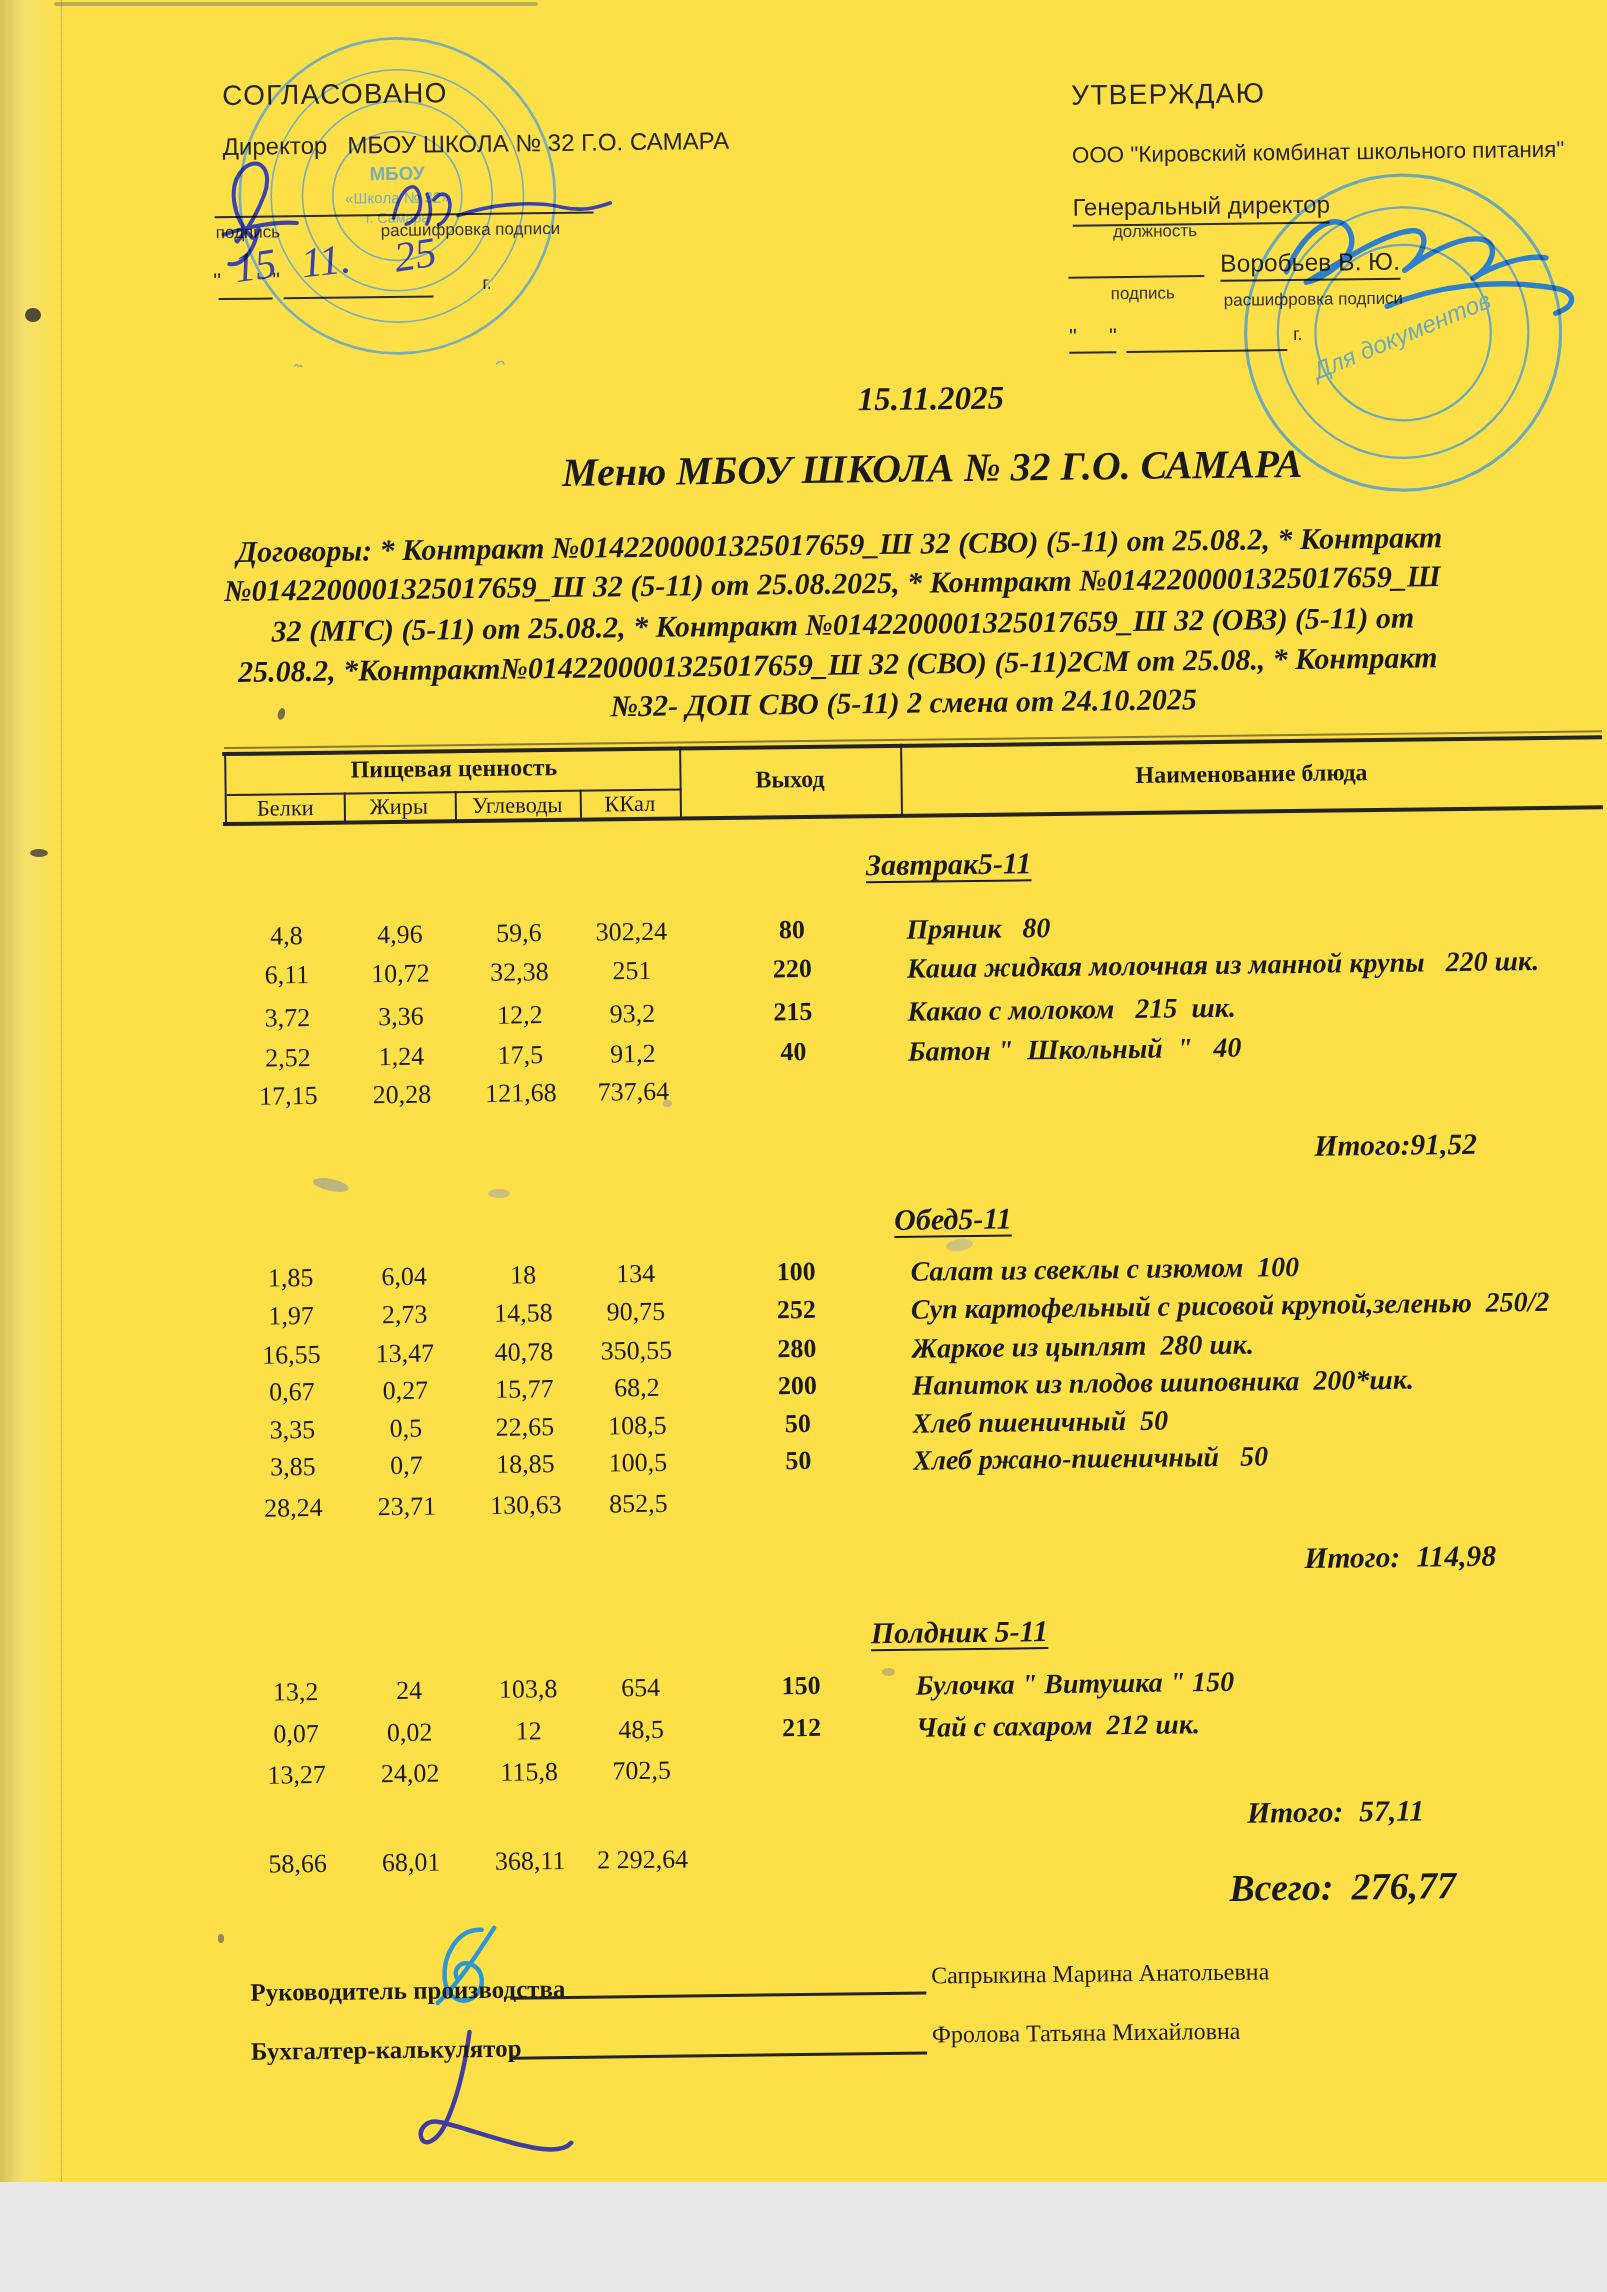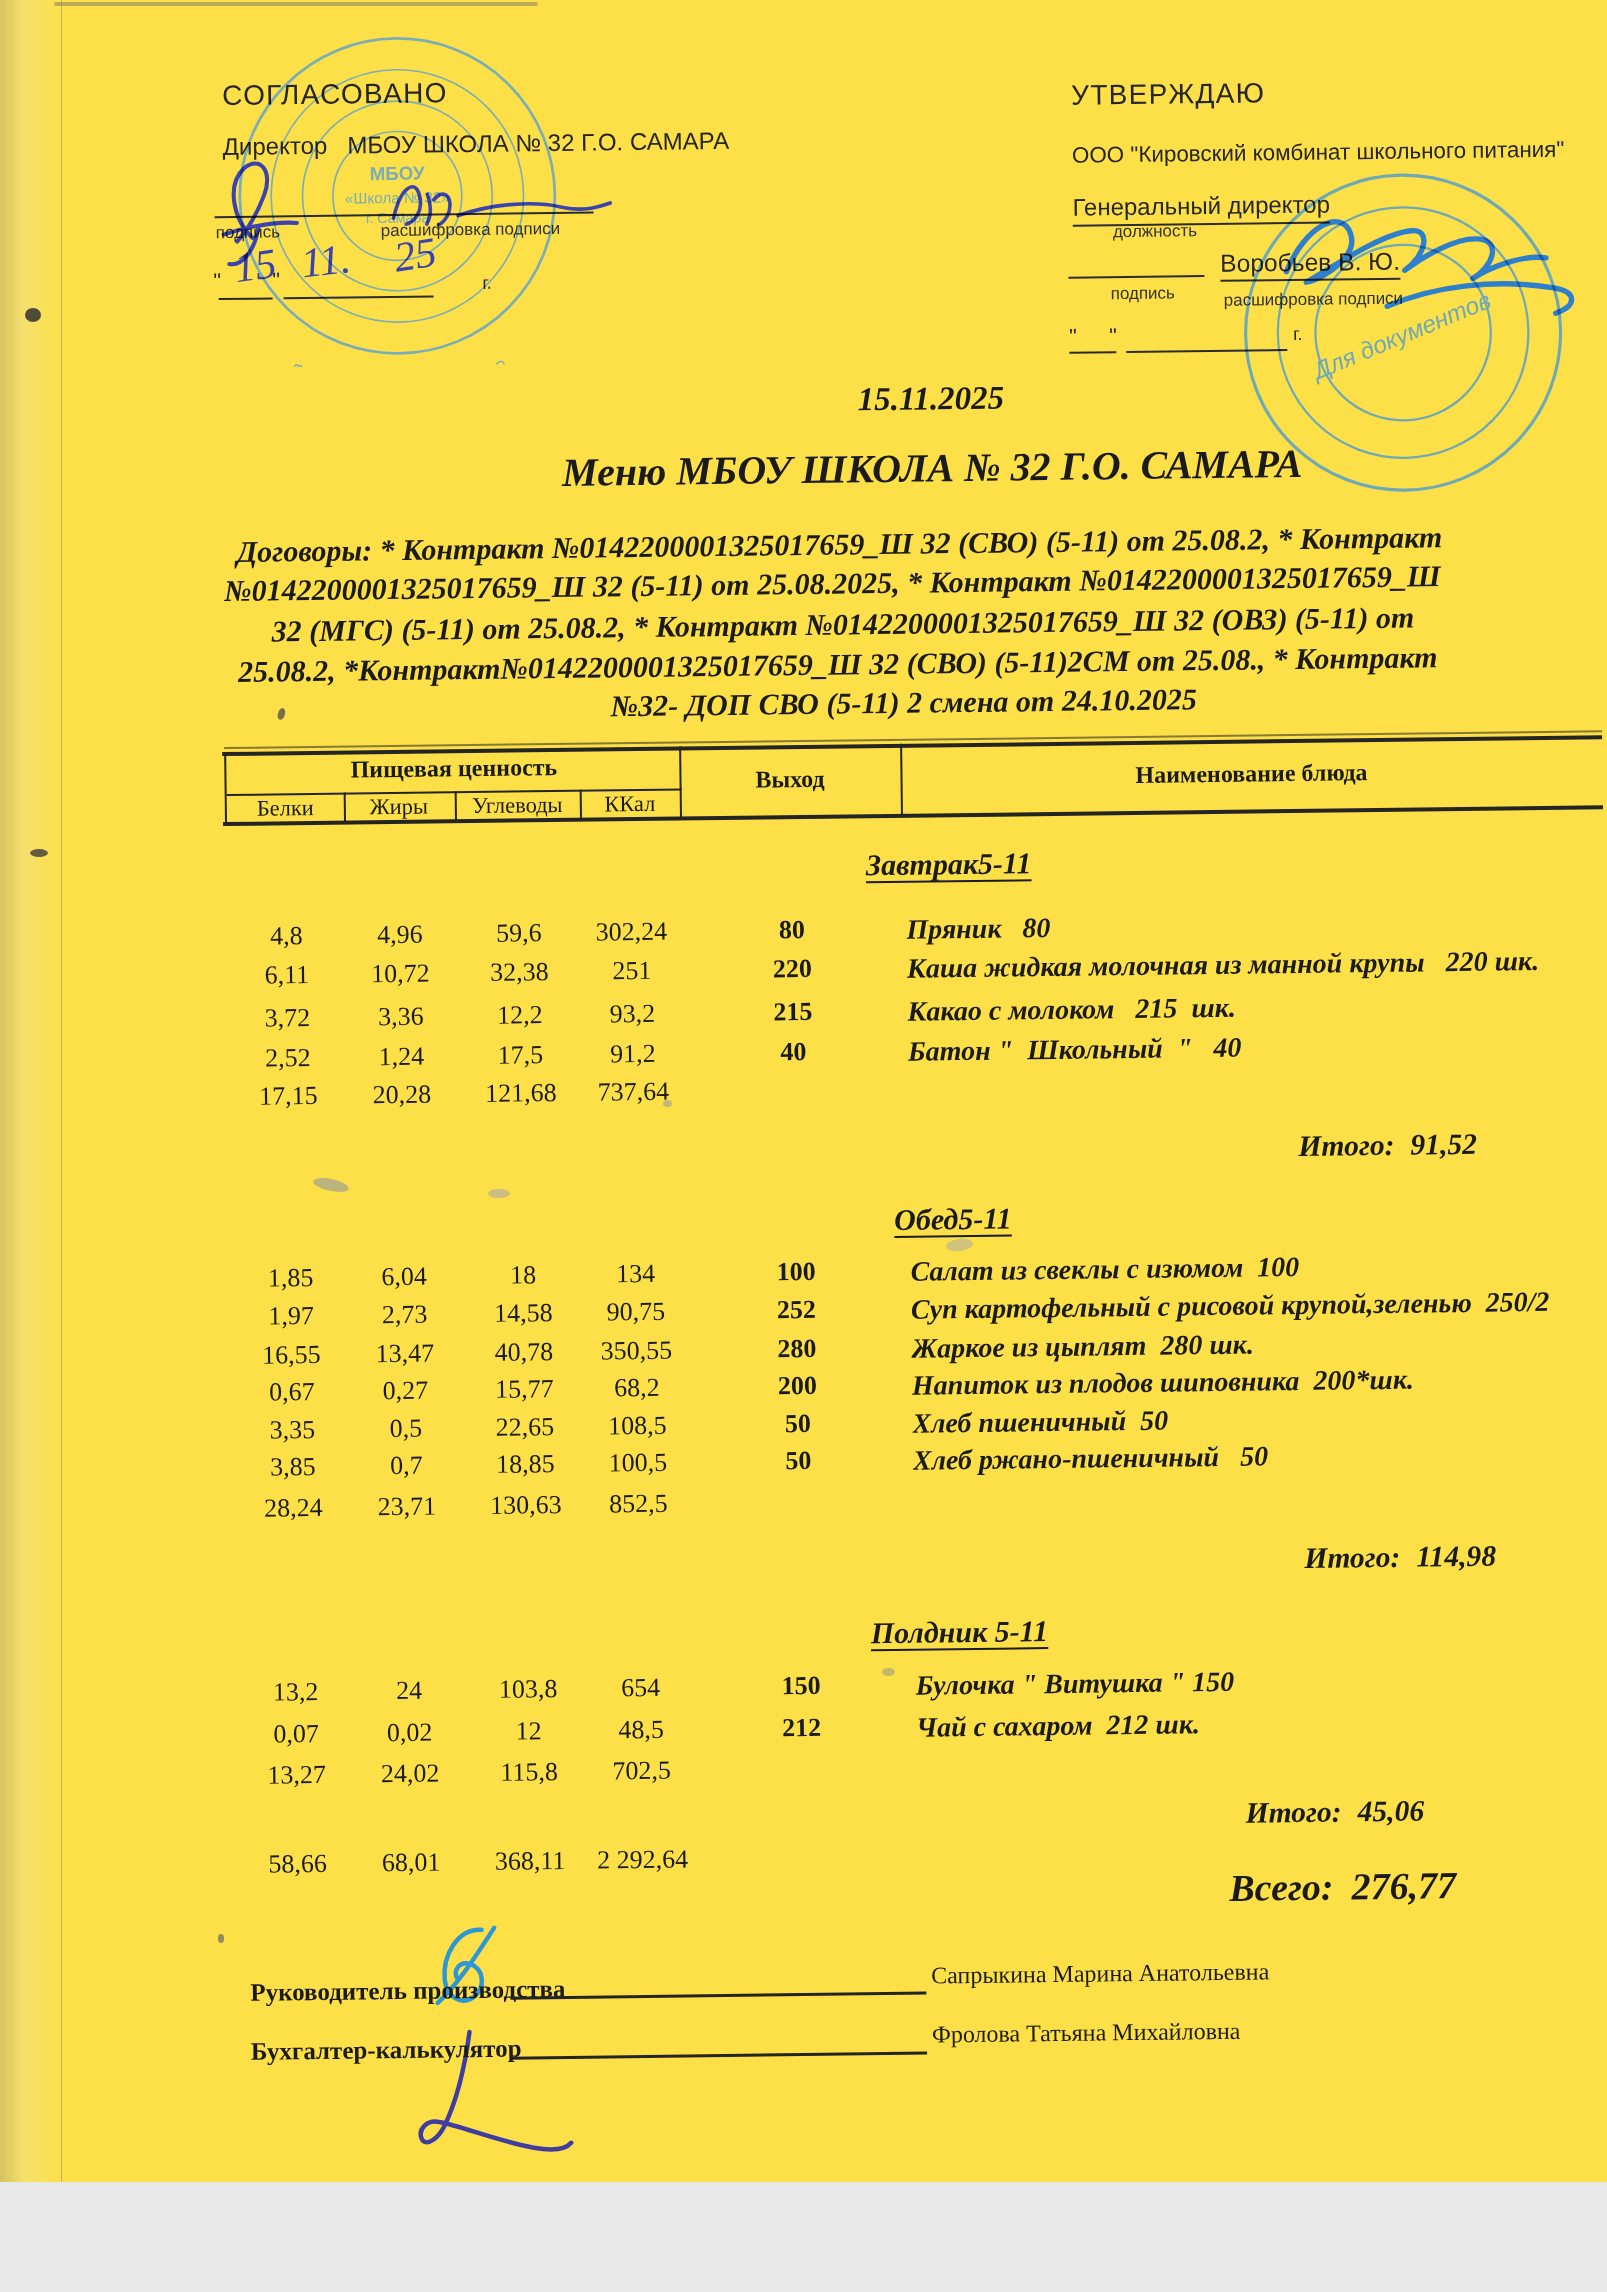--- a/index.html
+++ b/index.html
@@ -206,21 +206,21 @@
         <span class="co">40</span>
         <span class="cd">Батон "  Школьный  "   40</span>
     </div>
     <div class="row" style="top:1075px;">
       <span class="cb">17,15</span>
         <span class="cf">20,28</span>
         <span class="cc">121,68</span>
         <span class="ck">737,64</span>
     </div>
     <div class="total-line" style="left:1119px;top:1136px;width:358px;">
-      <span>Итого:</span><span style="margin-left:16px;">91,52</span>
+      <span>Итого:</span><span style="margin-left:0;">91,52</span>
     </div>
 
     <div class="sec-title" style="left:804px;top:1204px;width:296px;">Обед5-11</div>
 
     <div class="row" style="top:1257px;">
       <span class="cb">1,85</span>
         <span class="cf">6,04</span>
         <span class="cc">18</span>
         <span class="ck">134</span>
         <span class="co">100</span>
@@ -294,21 +294,21 @@
         <span class="co">212</span>
         <span class="cd">Чай с сахаром  212 шк.</span>
     </div>
     <div class="row" style="top:1754px;">
       <span class="cb">13,27</span>
         <span class="cf">24,02</span>
         <span class="cc">115,8</span>
         <span class="ck">702,5</span>
     </div>
     <div class="total-line" style="left:1119px;top:1802px;width:297px;">
-      <span>Итого:</span><span style="margin-left:16px;">45,06</span>
+      <span>Итого:</span><span style="margin-left:16px;">57,11</span>
     </div>
 
     <div class="row" style="top:1843px;">
       <span class="cb">58,66</span>
         <span class="cf">68,01</span>
         <span class="cc">368,11</span>
         <span class="ck">2 292,64</span>
     </div>
     <div class="total-line" style="left:1057px;top:1871px;width:390px;font-size:38px;">
       <span>Всего:</span><span style="margin-left:18px;">276,77</span>

